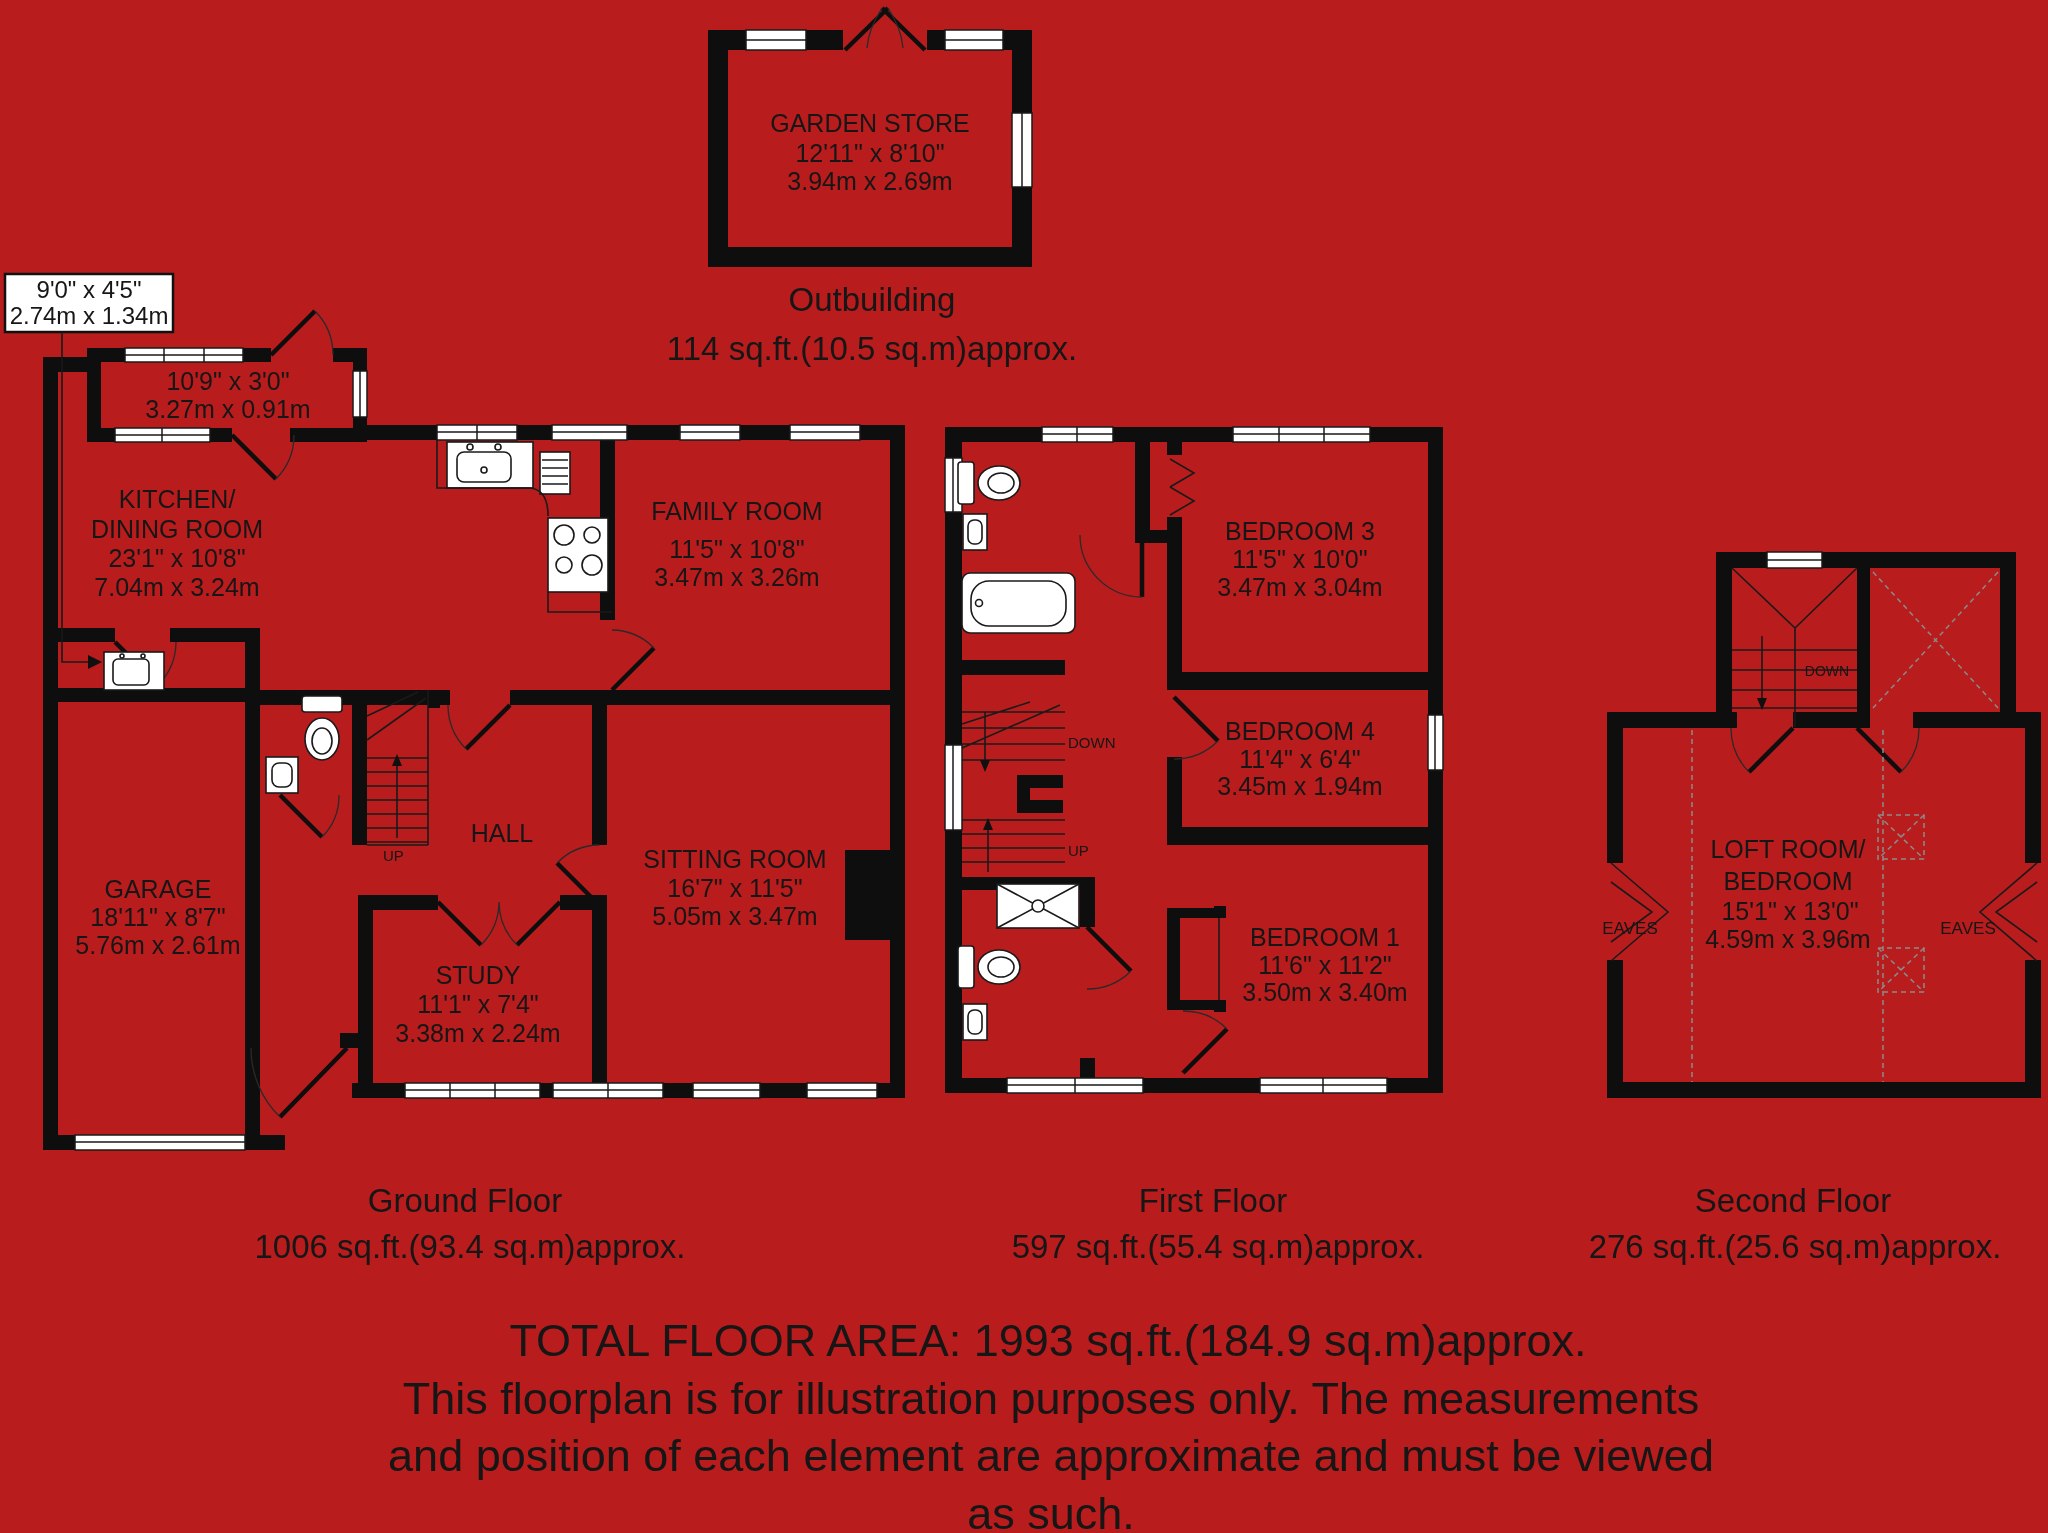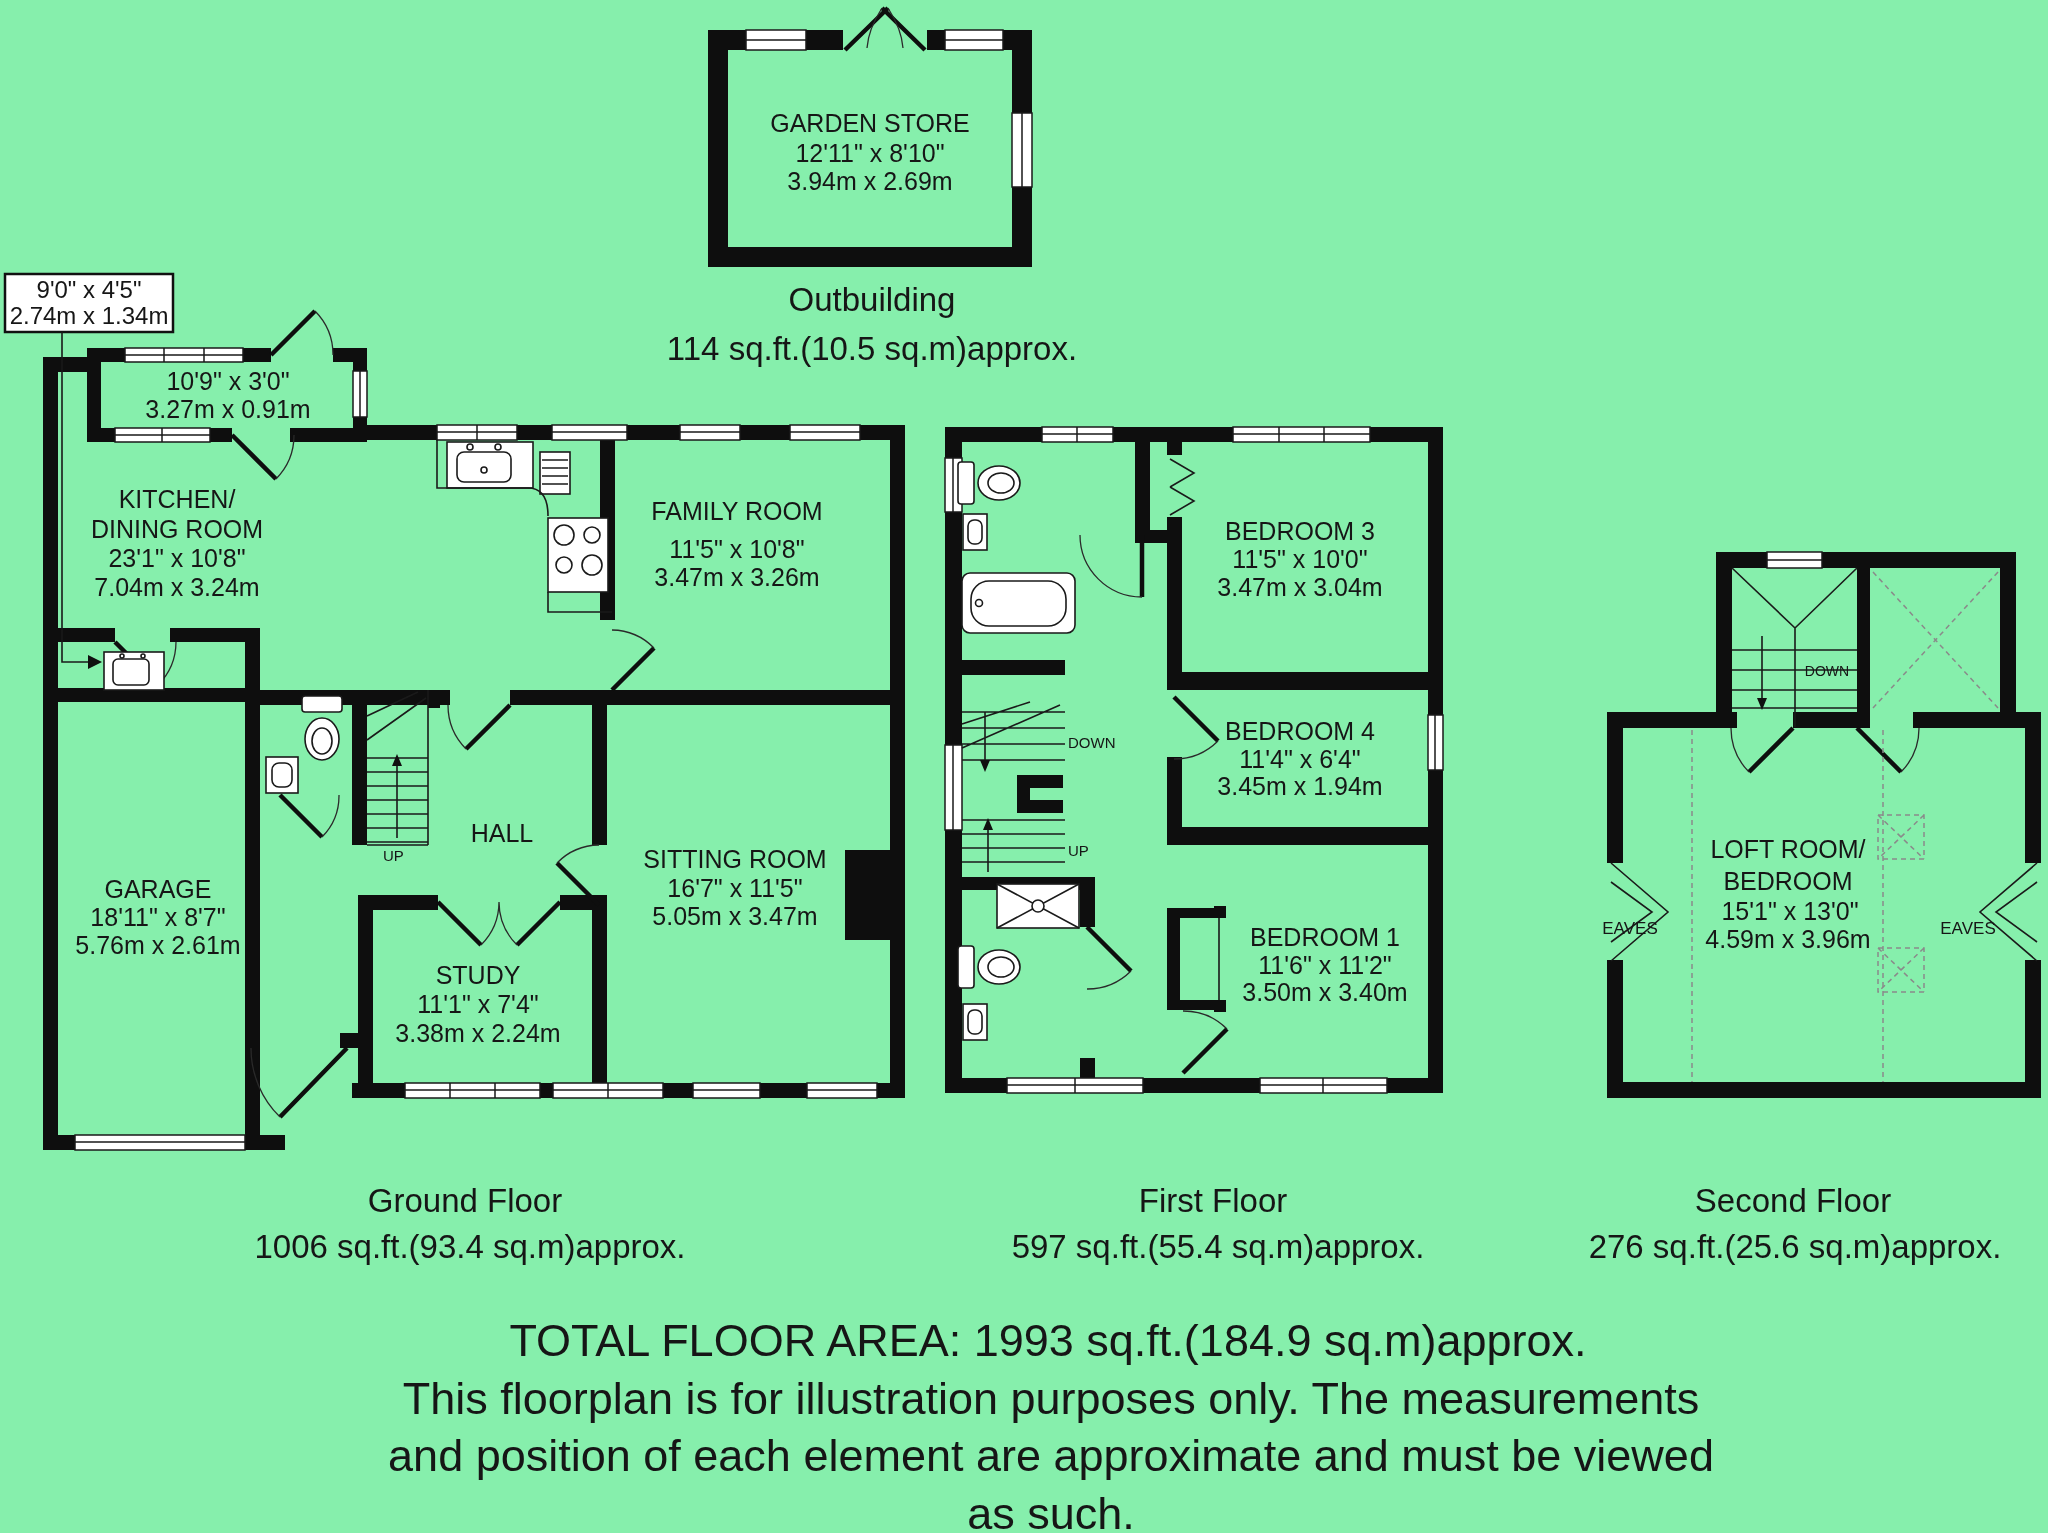--- a/index.html
+++ b/index.html
@@ -1,16 +1,16 @@
 <!DOCTYPE html>
 <html><head>
 <meta charset="utf-8">
 <style>
   html,body{margin:0;padding:0;background:#fff;}
-  #plan{width:2048px;height:1533px;background:#86efac;position:relative;font-family:"Liberation Sans",sans-serif;}
+  #plan{width:2048px;height:1533px;background:#b91c1c;position:relative;font-family:"Liberation Sans",sans-serif;}
   svg{display:block;}
   .wall{fill:#0e0e0e;stroke:none;}
   .win{fill:#ffffff;stroke:#1a1a1a;stroke-width:1.5;}
   .thin{fill:none;stroke:#1a1a1a;stroke-width:1.6;}
   .fix{fill:#ffffff;stroke:#1a1a1a;stroke-width:1.6;}
   .leaf{fill:none;stroke:#0e0e0e;stroke-width:4.5;}
   .arc{fill:none;stroke:#2a2a2a;stroke-width:1.3;}
   .dash{fill:none;stroke:#8a8a8a;stroke-width:1.5;stroke-dasharray:5 4;}
   .blk{fill:#101010;stroke:none;}
   text{fill:#161616;}

